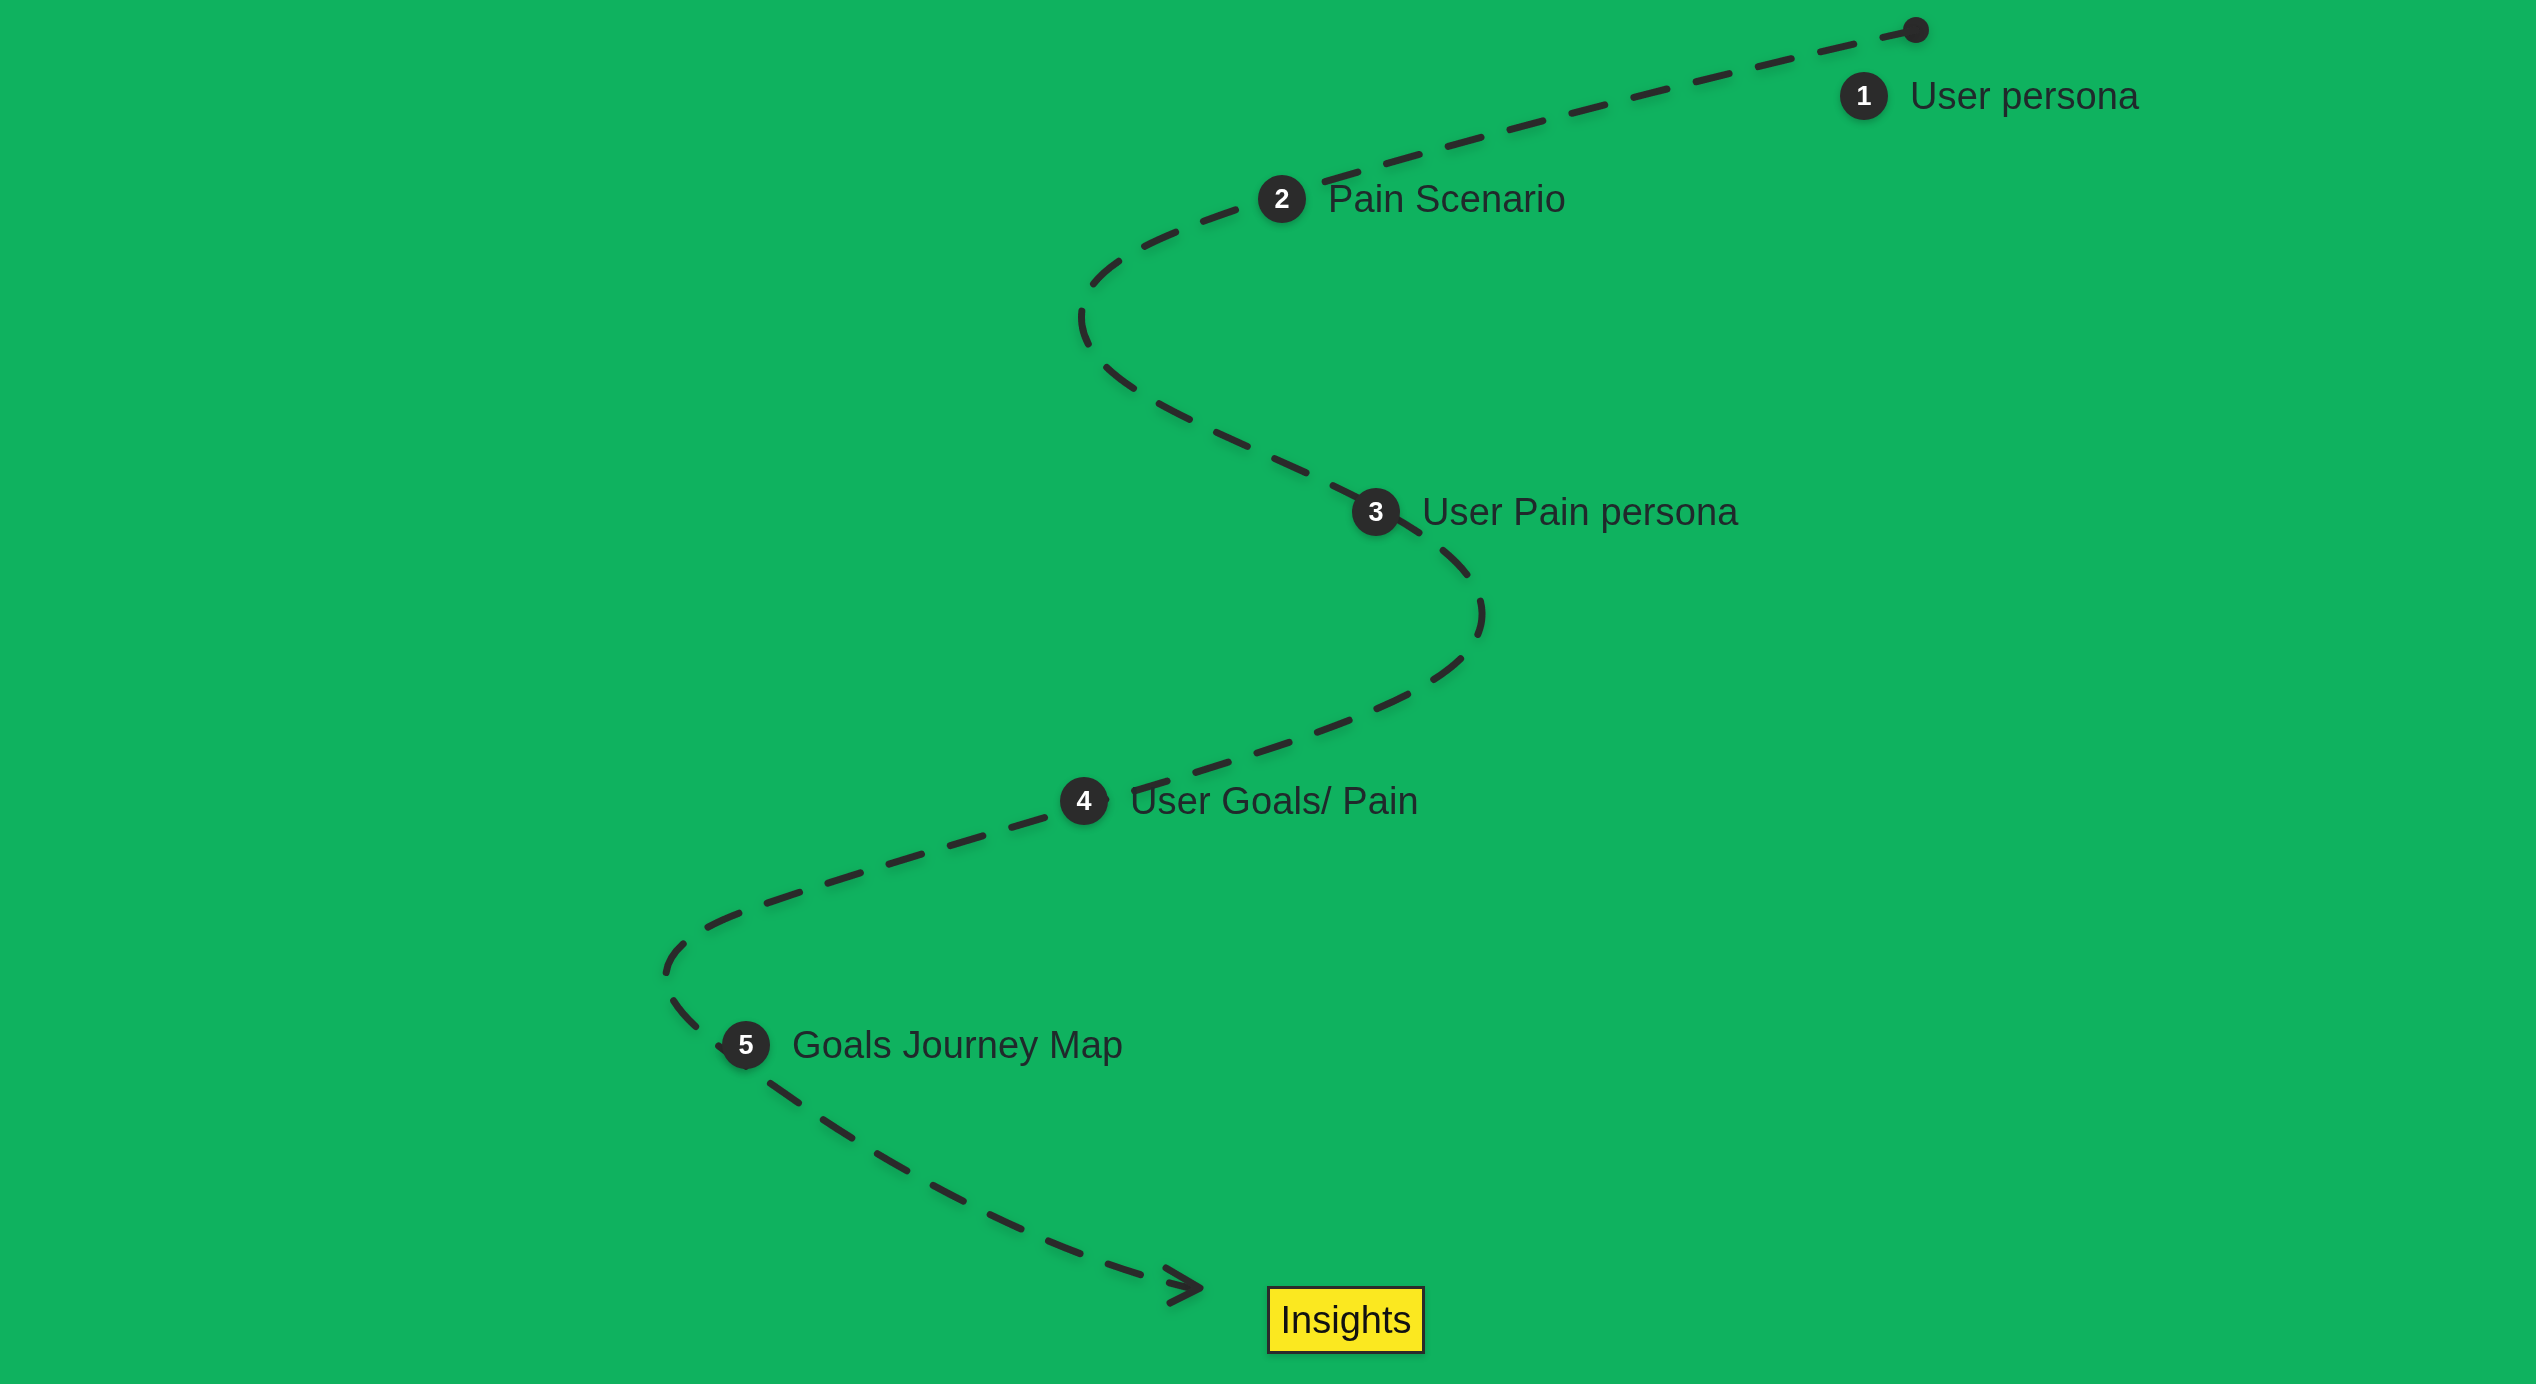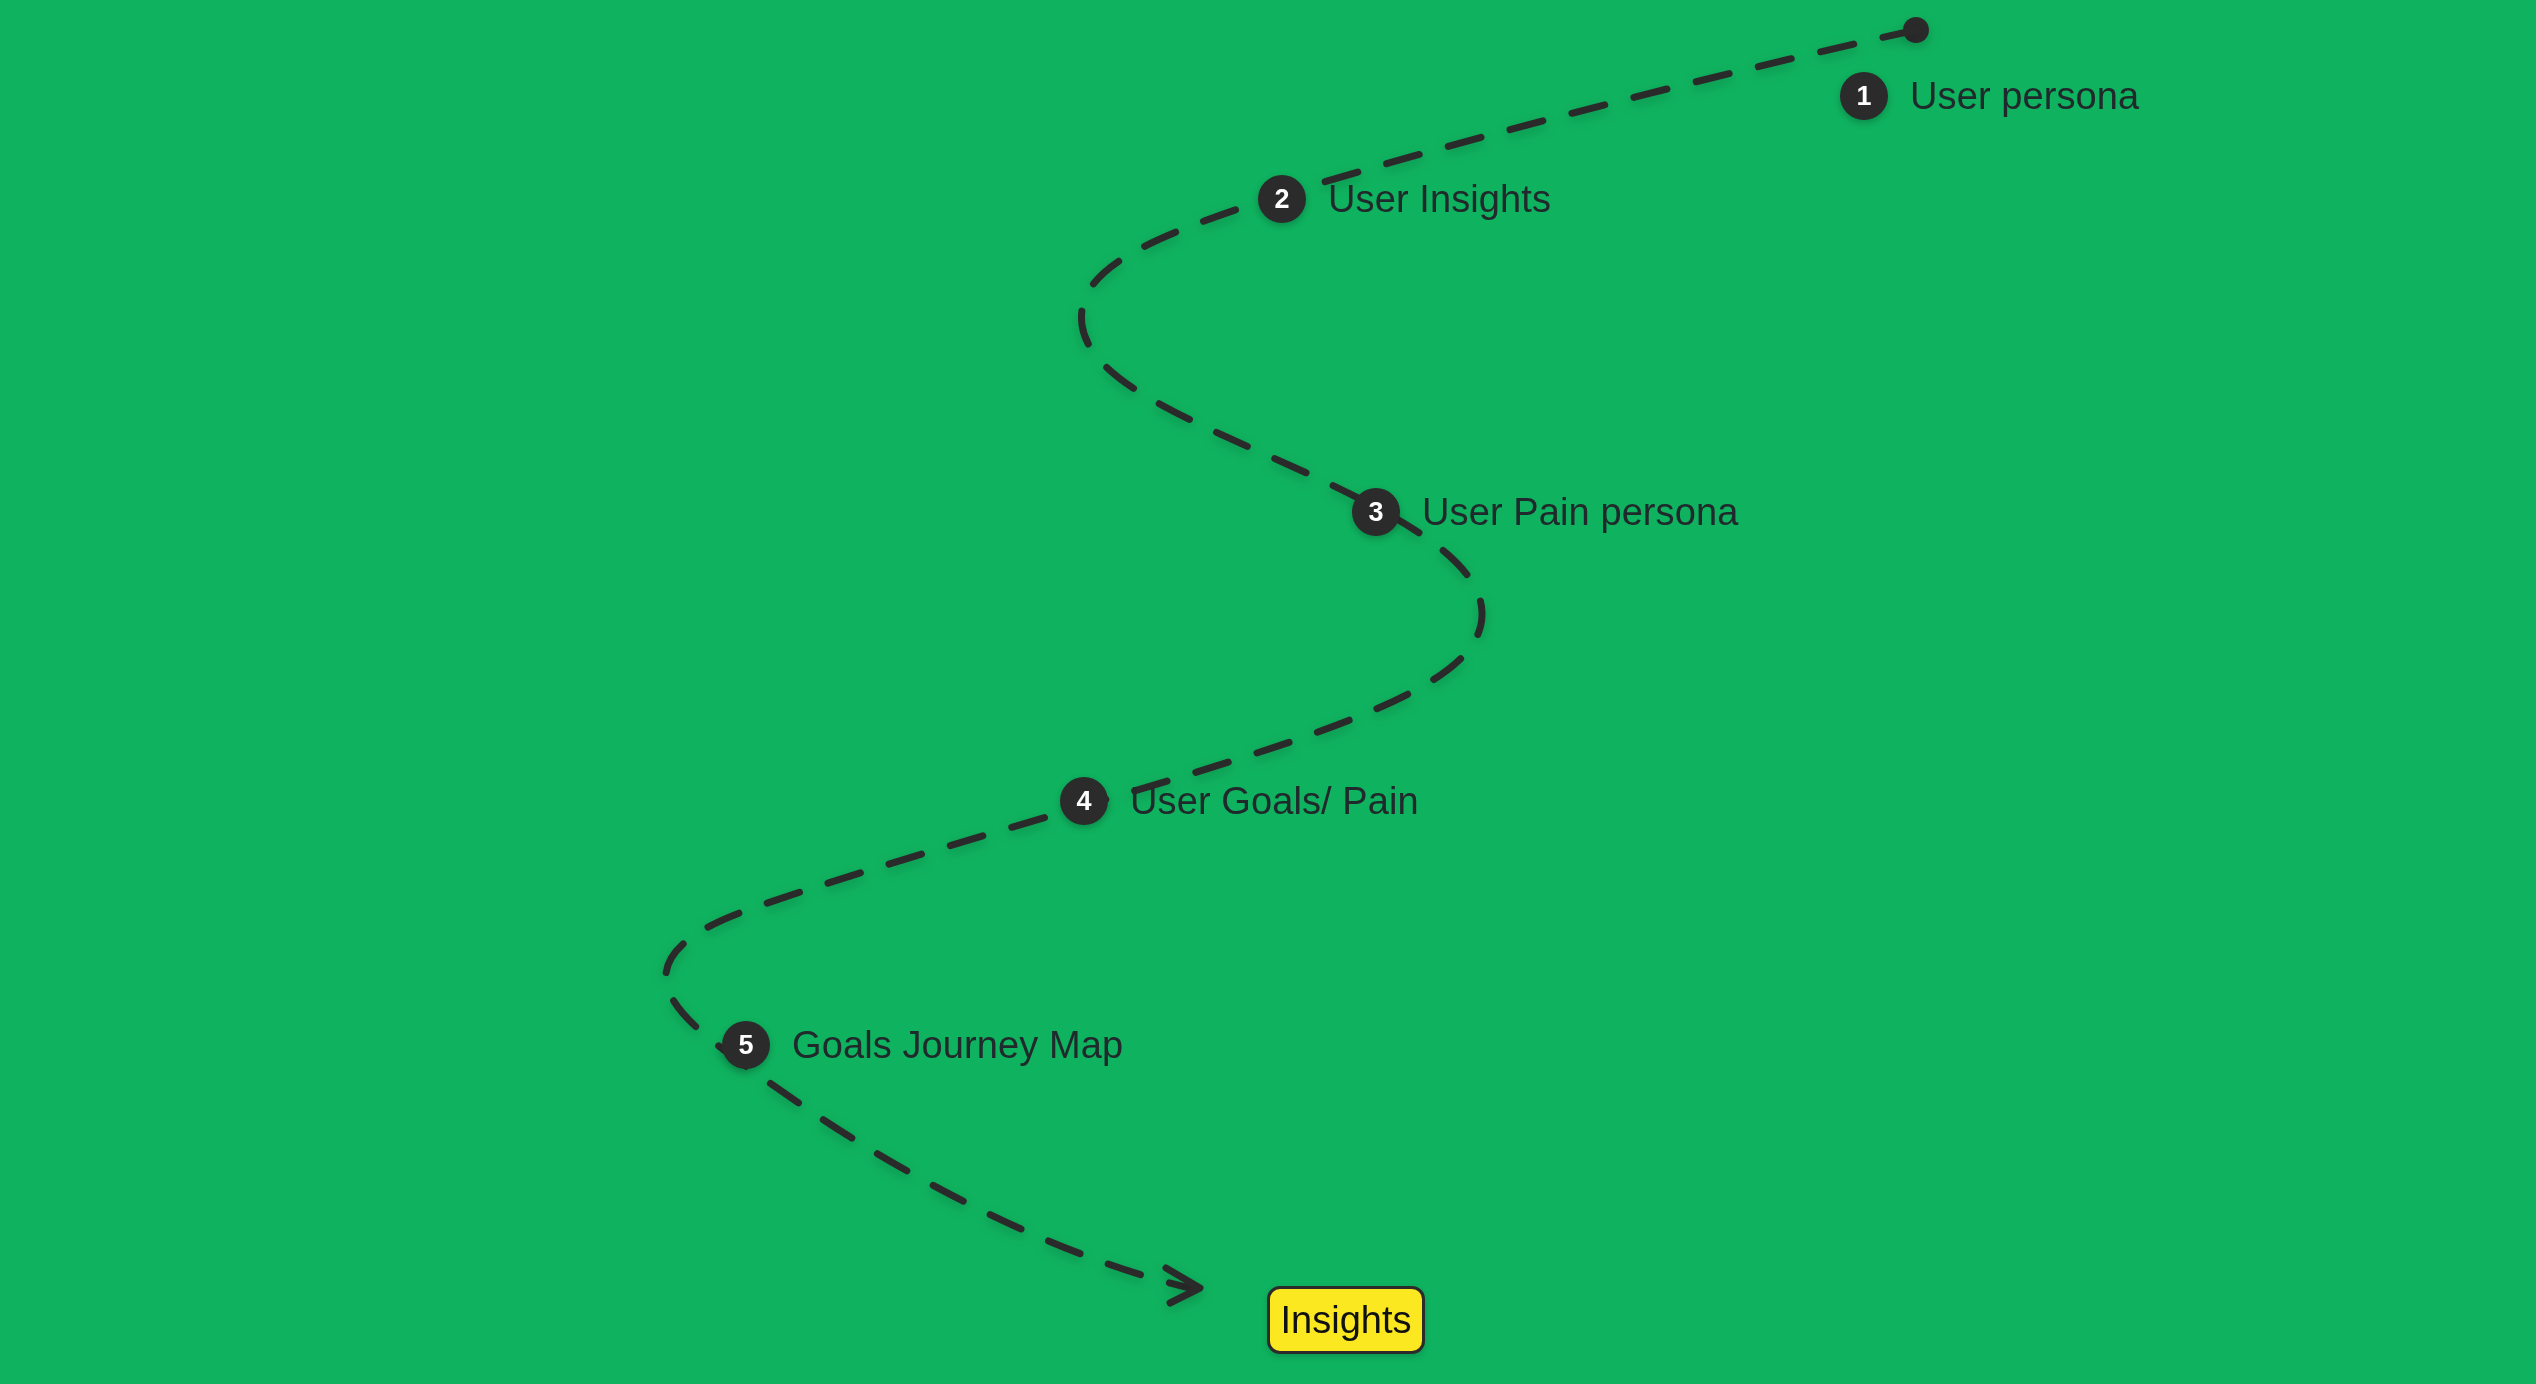--- a/index.html
+++ b/index.html
@@ -57,21 +57,21 @@
     text-align: center;
   }
   #insights-button {
     position: absolute;
     left: 1267px;
     top: 1286px;
     width: 158px;
     height: 68px;
     background: #fbe820;
     border: 3px solid #2b2b2b;
-    border-radius: 13px;
+    border-radius: 0;
     display: flex;
     align-items: center;
     justify-content: center;
     box-sizing: border-box;
     box-shadow: 0 3px 6px rgba(0,0,0,0.15);
     cursor: pointer;
   }
   #insights-label {
     font-size: 38px;
     color: #111111;
@@ -106,21 +106,21 @@
     <path d="M 1166 1268 L 1200 1288 L 1170 1303" fill="none" stroke="#2b2b2b" stroke-width="7" stroke-linecap="round" stroke-linejoin="round" filter="url(#softshadow)"></path>
   </svg>
 
   <div class="step" id="step-1" style="left:1840px; top:72px;">
     <div class="step-badge">1</div>
     <div class="step-label">User persona</div>
   </div>
 
   <div class="step" id="step-2" style="left:1258px; top:175px;">
     <div class="step-badge">2</div>
-    <div class="step-label">User Insights</div>
+    <div class="step-label">Pain Scenario</div>
   </div>
 
   <div class="step" id="step-3" style="left:1352px; top:488px;">
     <div class="step-badge">3</div>
     <div class="step-label">User Pain persona</div>
   </div>
 
   <div class="step" id="step-4" style="left:1060px; top:777px;">
     <div class="step-badge">4</div>
     <div class="step-label">User Goals/ Pain</div>

